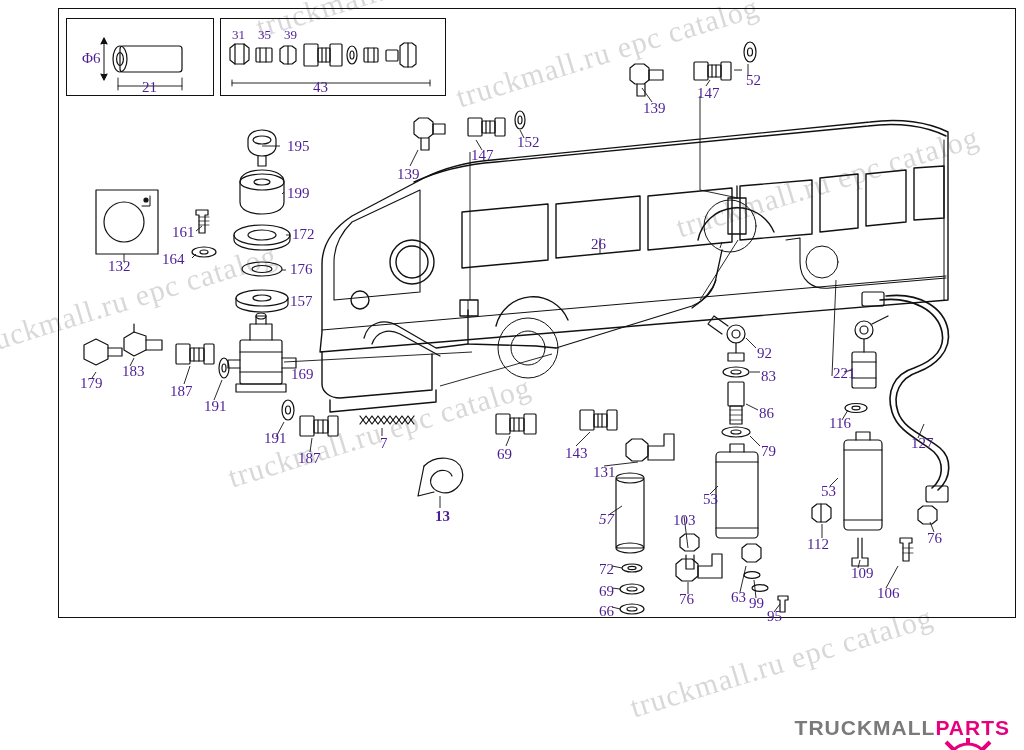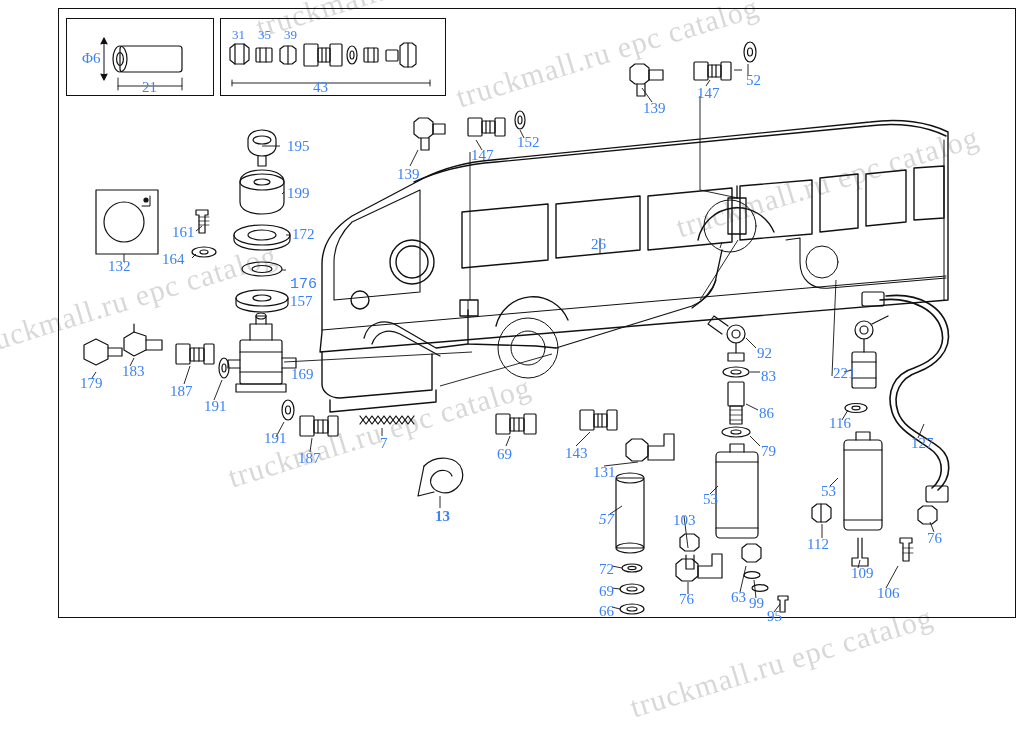--- a/index.html
+++ b/index.html
@@ -32,21 +32,21 @@
   }
   .box {
     position: absolute;
     border: 1.3px solid #111;
     box-sizing: border-box;
   }
   .lbl {
     position: absolute;
     font-family: "Liberation Serif", serif;
     font-size: 15px;
-    color: #3b82f6;
+    color: #4c1d95;
     white-space: nowrap;
     line-height: 1;
   }
   .lbl.sm { font-size: 13px; }
   .wm {
     position: absolute;
     color: #d8d8d8;
     font-family: "Liberation Serif", serif;
     font-size: 30px;
     white-space: nowrap;
@@ -498,21 +498,21 @@
     <div class="lbl" style="left:82px; top:51px;">Φ6</div>
     <div class="lbl" style="left:142px; top:80px;">21</div>
     <div class="lbl sm" style="left:232px; top:28px;">31</div>
     <div class="lbl sm" style="left:258px; top:28px;">35</div>
     <div class="lbl sm" style="left:284px; top:28px;">39</div>
     <div class="lbl" style="left:313px; top:80px;">43</div>
 
     <div class="lbl" style="left:287px; top:139px;">195</div>
     <div class="lbl" style="left:287px; top:186px;">199</div>
     <div class="lbl" style="left:292px; top:227px;">172</div>
-    <div class="lbl" style="left:290px; top:277px;font-family:Liberation Mono, monospace;">176</div>
+    <div class="lbl" style="left:290px; top:262px;">176</div>
     <div class="lbl" style="left:290px; top:294px;">157</div>
     <div class="lbl" style="left:172px; top:225px;">161</div>
     <div class="lbl" style="left:162px; top:252px;">164</div>
     <div class="lbl" style="left:108px; top:259px;">132</div>
 
     <div class="lbl" style="left:80px; top:376px;">179</div>
     <div class="lbl" style="left:122px; top:364px;">183</div>
     <div class="lbl" style="left:170px; top:384px;">187</div>
     <div class="lbl" style="left:204px; top:399px;">191</div>
     <div class="lbl" style="left:291px; top:367px;">169</div>
@@ -551,14 +551,28 @@
     <div class="lbl" style="left:833px; top:366px;">221</div>
     <div class="lbl" style="left:829px; top:416px;">116</div>
     <div class="lbl" style="left:911px; top:436px;">127</div>
     <div class="lbl" style="left:821px; top:484px;">53</div>
     <div class="lbl" style="left:807px; top:537px;">112</div>
     <div class="lbl" style="left:927px; top:531px;">76</div>
     <div class="lbl" style="left:851px; top:566px;">109</div>
     <div class="lbl" style="left:877px; top:586px;">106</div>
   </div>
 
+  <div class="brand">
+    <div class="t1"><span>TRUCKMALL</span><span class="pink">PARTS</span></div>
+    <svg class="logo" viewBox="0 0 92 52">
+      <g fill="none" stroke="#e6007e" stroke-width="3">
+        <circle cx="50" cy="26" r="20"></circle>
+        <circle cx="50" cy="26" r="9"></circle>
+        <path d="M50 6 L50 -2 M50 46 L50 54 M30 26 L18 26 M70 26 L82 26 M36 12 L28 4 M64 12 L72 4 M36 40 L28 48 M64 40 L72 48" stroke-width="4"></path>
+      </g>
+      <g fill="#e6007e">
+        <path d="M6 20 C14 14 26 14 34 20 L34 24 C26 19 14 19 6 24 Z"></path>
+        <path d="M2 30 C12 24 26 24 36 30 L36 34 C26 29 12 29 2 34 Z"></path>
+      </g>
+    </svg>
+  </div>
 
 </div>
 
 </body></html>

